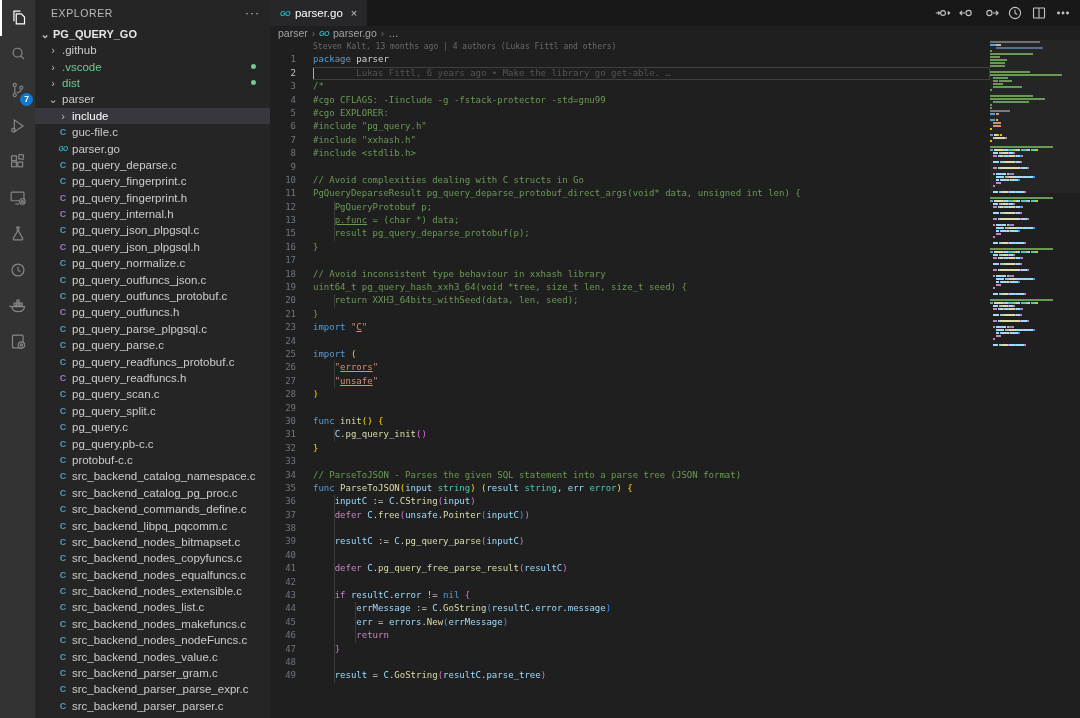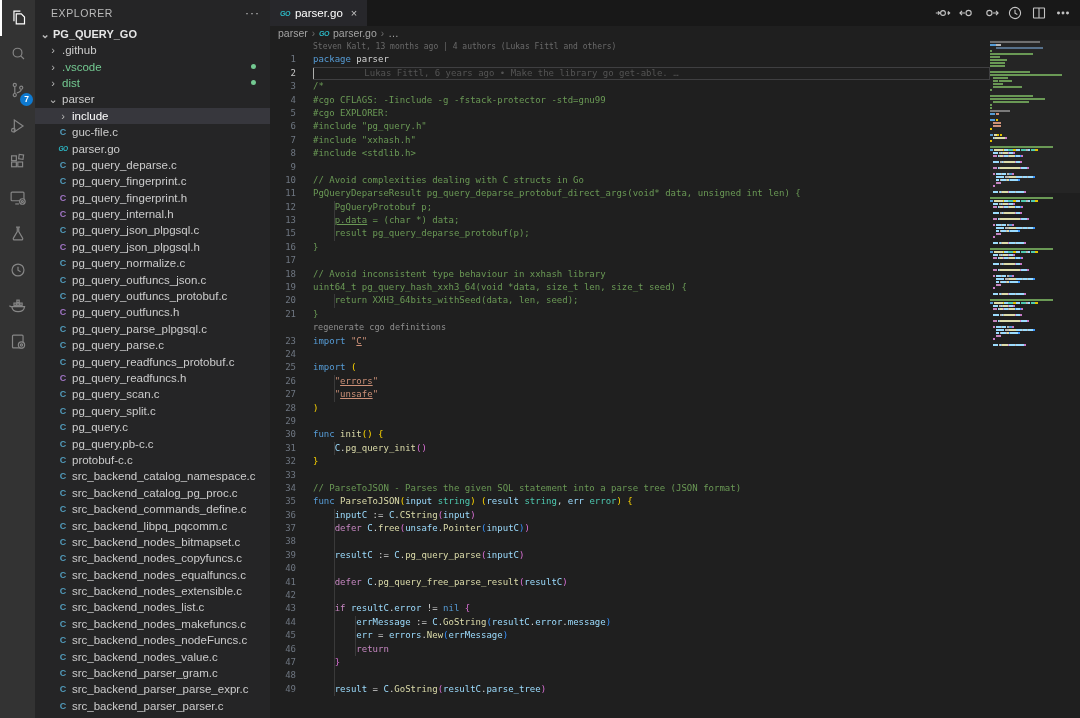--- a/index.html
+++ b/index.html
@@ -67,21 +67,21 @@
   .tk-type{ color:#4ec9b0; }
   .tk-var { color:#9cdcfe; }
   .tk-str { color:#ce9178; }
   .tk-strU{ color:#ce9178; text-decoration:underline; }
   .tk-cmt { color:#6a9955; }
   .tk-cmtU{ color:#6a9955; text-decoration:underline; }
   .tk-pln { color:#d4d4d4; }
   .tk-p1  { color:#ffd700; }
   .tk-p2  { color:#da70d6; }
   .tk-p3  { color:#3794ff; }
-  .tk-blame { color:#545454;margin-left:8px; }
+  .tk-blame { color:#545454; }
 
   .minimap { position:absolute; top:0; right:0; width:90px; bottom:0; cursor:pointer; }
   .mm-slider { position:absolute; left:0; right:0; top:0; height:153px; background:rgba(121,121,121,0.08); }
   .mm-bar { position:absolute; height:2px; }
 </style>
 </head>
 <body>
 
 <div class="app">
 
@@ -447,53 +447,49 @@
           <div class="crow">
             <span class="ln">11</span>
             <span class="txt"><span class="tk-cmt">PgQueryDeparseResult pg_query_deparse_protobuf_direct_args(void* data, unsigned int len) {</span></span>
           </div>
           <div class="crow">
             <span class="ln">12</span>
             <span class="txt"><i class="guide" style="left: calc(4ch - 1px);"></i><span class="tk-cmt">    PgQueryProtobuf p;</span></span>
           </div>
           <div class="crow">
             <span class="ln">13</span>
-            <span class="txt"><i class="guide" style="left: calc(4ch - 1px);"></i><span class="tk-cmt">    </span><span class="tk-cmtU">p.data</span><span class="tk-cmt"> = (char *) data;</span></span>
+            <span class="txt"><i class="guide" style="left: calc(4ch - 1px);"></i><span class="tk-cmt">    </span><span class="tk-cmtU">p.func</span><span class="tk-cmt"> = (char *) data;</span></span>
           </div>
           <div class="crow">
             <span class="ln">15</span>
             <span class="txt"><i class="guide" style="left: calc(4ch - 1px);"></i><span class="tk-cmt">    result pg_query_deparse_protobuf(p);</span></span>
           </div>
           <div class="crow">
             <span class="ln">16</span>
             <span class="txt"><span class="tk-cmt">}</span></span>
           </div>
           <div class="crow">
             <span class="ln">17</span>
             <span class="txt"></span>
           </div>
           <div class="crow">
             <span class="ln">18</span>
             <span class="txt"><span class="tk-cmt">// Avoid inconsistent type behaviour in xxhash library</span></span>
           </div>
           <div class="crow">
             <span class="ln">19</span>
-            <span class="txt"><span class="tk-cmt">uint64_t pg_query_hash_xxh3_64(void *data, size_t len, size_t seed) {</span></span>
+            <span class="txt"><span class="tk-cmt">uint64_t pg_query_hash_xxh3_64(void *tree, size_t len, size_t seed) {</span></span>
           </div>
           <div class="crow">
             <span class="ln">20</span>
             <span class="txt"><i class="guide" style="left: calc(4ch - 1px);"></i><span class="tk-cmt">    return XXH3_64bits_withSeed(data, len, seed);</span></span>
           </div>
           <div class="crow">
             <span class="ln">21</span>
             <span class="txt"><span class="tk-cmt">}</span></span>
-          </div>
-          <div class="crow">
-            <span class="ln"></span>
-            <span class="txt"><span class="codelens">regenerate cgo definitions</span></span>
           </div>
           <div class="crow">
             <span class="ln">23</span>
             <span class="txt"><span class="tk-kw">import</span><span class="tk-pln"> </span><span class="tk-str">"</span><span class="tk-strU">C</span><span class="tk-str">"</span></span>
           </div>
           <div class="crow">
             <span class="ln">24</span>
             <span class="txt"></span>
           </div>
           <div class="crow">

